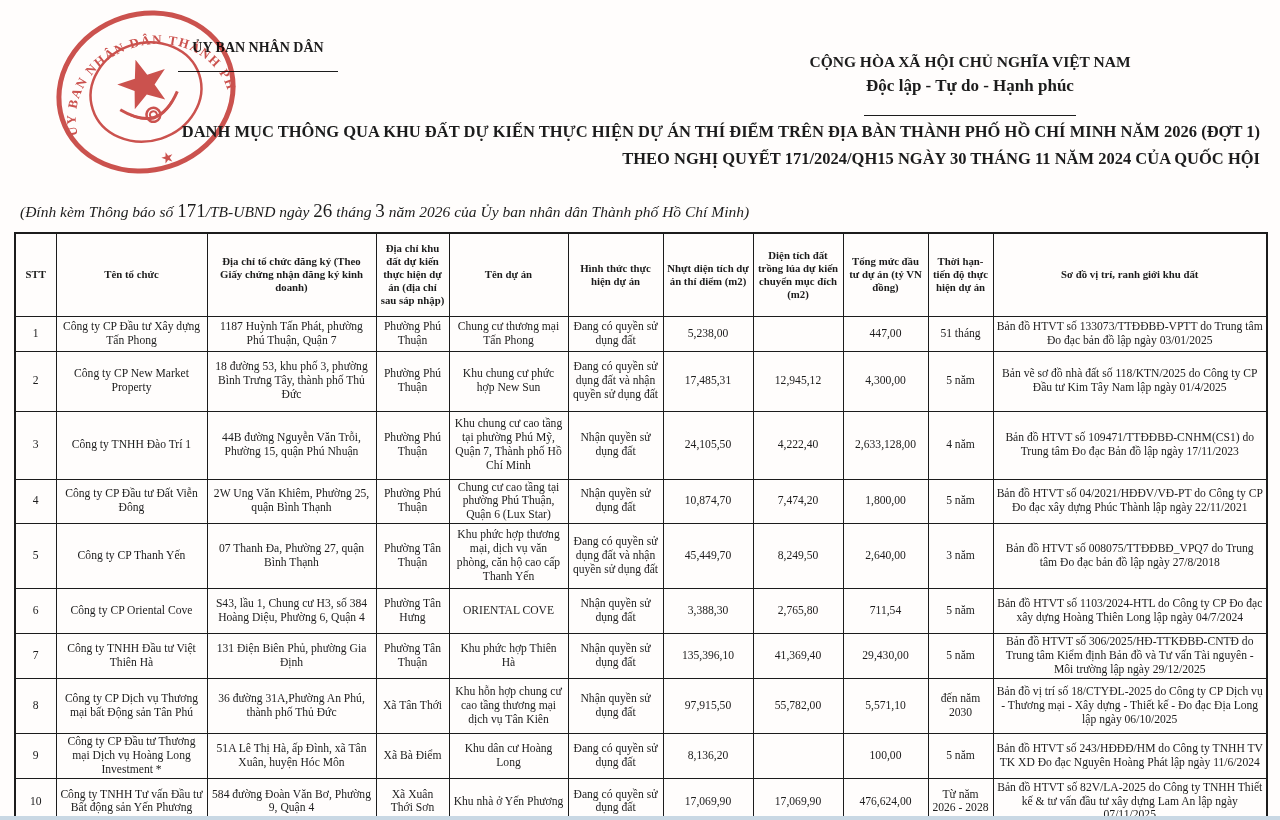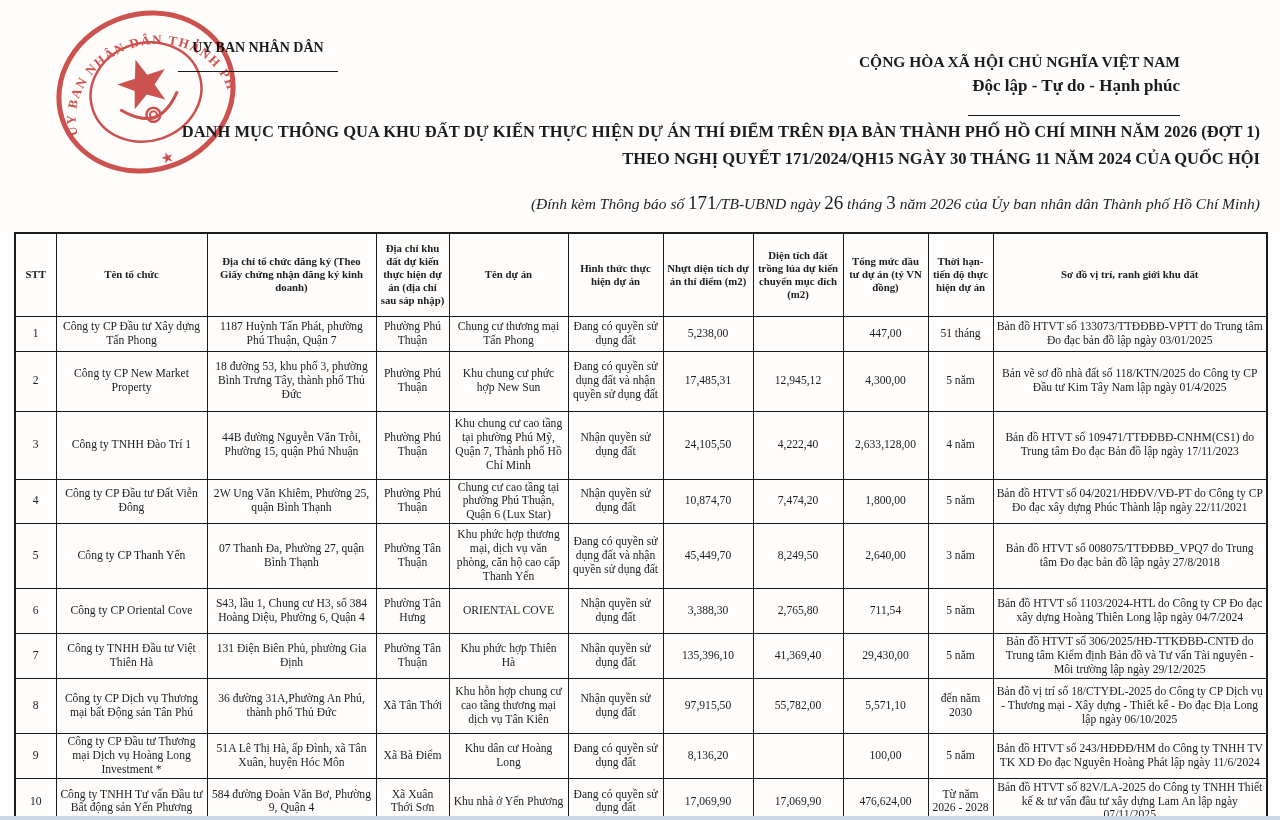--- a/index.html
+++ b/index.html
@@ -5,33 +5,33 @@
   html,body{margin:0;padding:0;background:#888;}
   .page{
     position:relative;width:1280px;height:820px;background:#fffdfc;
     overflow:hidden;font-family:"Liberation Serif","DejaVu Serif",serif;color:#1c1c1c;
   }
   
   .hdr-left{position:absolute;left:108px;top:38px;width:300px;text-align:center;
     font-weight:bold;font-size:14px;line-height:1.45;}
   .hdr-left .u-line{display:inline-block;border-bottom:1.5px solid #1c1c1c;
     width:160px;height:3px;margin-top:1px;}
-  .hdr-right{position:absolute;left:760px;top:50px;width:420px;text-align:right;
+  .hdr-right{position:absolute;left:760px;top:50px;width:420px;text-align:center;
     font-weight:bold;line-height:1.5;}
   .hdr-right .l1{font-size:15.5px;}
   .hdr-right .l2{font-size:17px;}
   .hdr-right .u-line{display:inline-block;border-bottom:1.5px solid #1c1c1c;
     width:212px;height:2px;margin-top:0px;}
   
   .seal{position:absolute;left:46px;top:6px;width:200px;height:172px;
     mix-blend-mode:multiply;opacity:.88;pointer-events:none;}
   
   .doc-title{position:absolute;left:20px;top:118px;width:1240px;text-align:right;
     font-weight:bold;font-size:16.5px;line-height:1.65;}
-  .doc-sub{position:absolute;left:20px;top:192px;width:1240px;text-align:right;
+  .doc-sub{position:absolute;left:20px;top:200px;width:1240px;text-align:left;
     font-style:italic;font-size:15.5px;}
   .doc-sub .blank-num{font-style:normal;font-size:19px;font-weight:normal;}
   
   table.main{position:absolute;left:14px;top:232px;border-collapse:collapse;
     table-layout:fixed;width:1252px;}
   table.main th,table.main td{
     border:1px solid #1c1c1c;vertical-align:middle;overflow:hidden;
     padding:1px 3px;line-height:1.2;}
   table.main{border:2px solid #1c1c1c;}
   table.main th{font-weight:bold;font-size:10.8px;text-align:center;}

